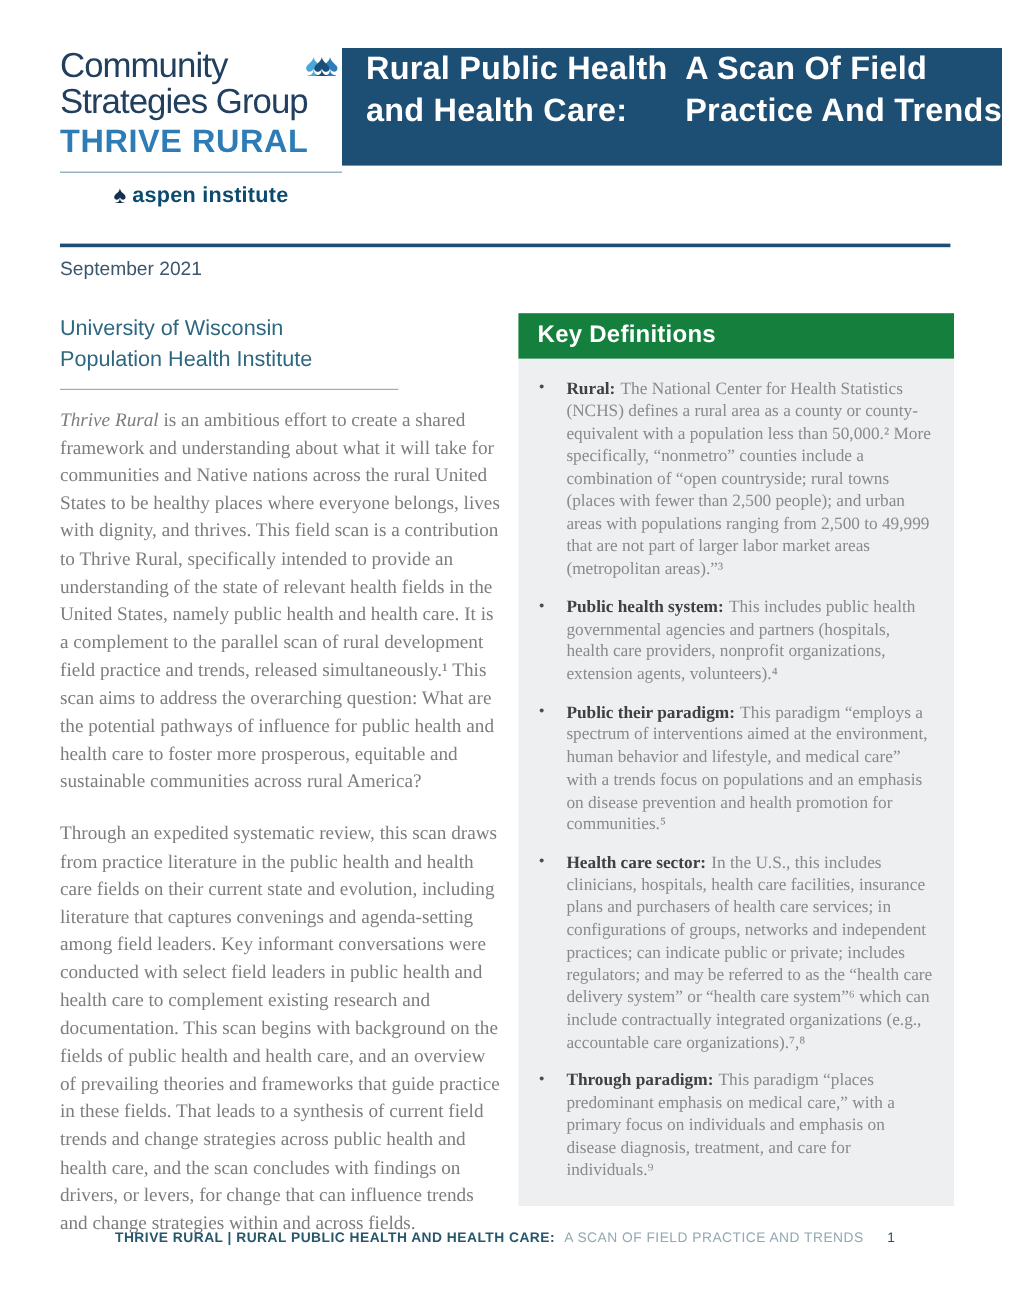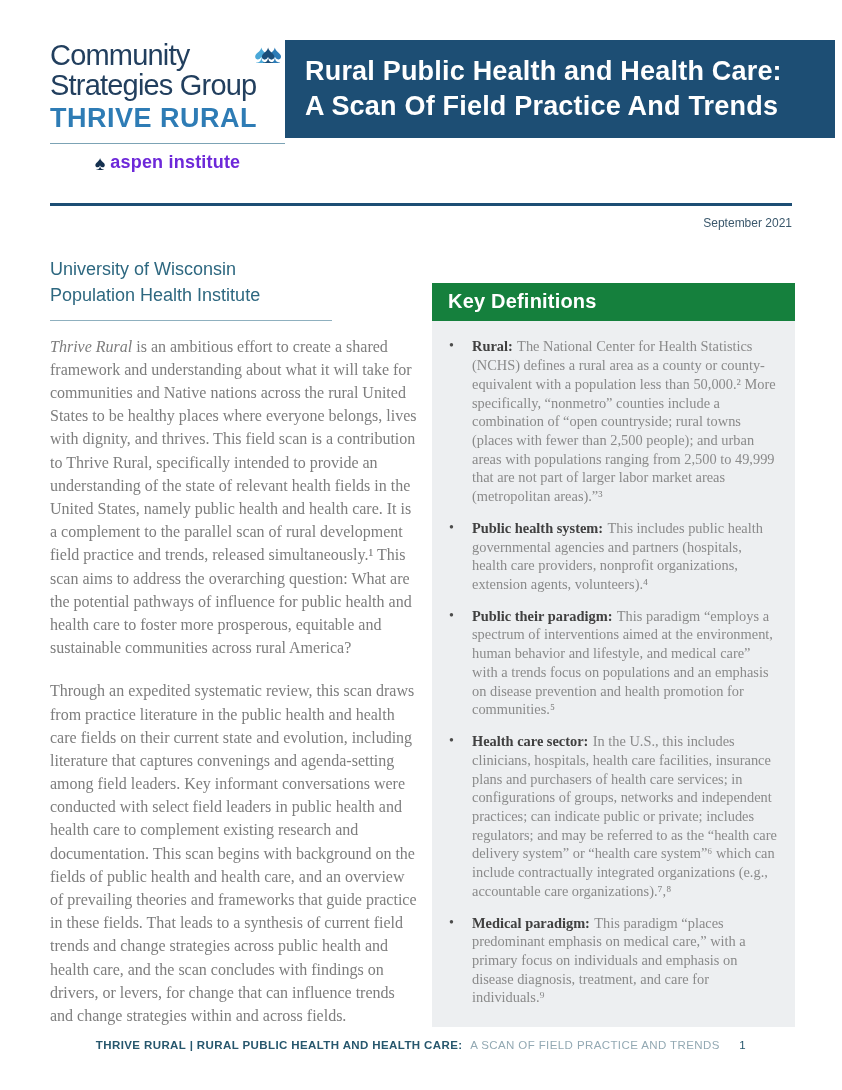--- a/index.html
+++ b/index.html
@@ -47,59 +47,57 @@
     display: flex;
     justify-content: center;
     align-items: center;
     gap: 5px;
   }
   .aspen-leaf { font-size: 20px; line-height: 1; color: #14304f; }
   .aspen-text {
     font-size: 18px;
     font-weight: bold;
     letter-spacing: 0.2px;
-    color: #6d28d9;
+    color: #0c4a6e;
   }
 
   .title-box {
     flex: 1;
     height: 98px;
     margin-left: 0;
     background: #1d4e74;
     color: #ffffff;
     display: flex;
-    flex-direction: column;
+    flex-direction: row;
     justify-content: center;
     padding-left: 20px;
   }
   .title-line {
     display: block;
     font-size: 27px;
     font-weight: bold;
     line-height: 1.3;
     letter-spacing: 0.2px;
   }
 
   .header-rule {
     margin: 30px 50px 0 50px;
     border-top: 3px solid #1d4e74;
   }
   .date-row {
     margin: 10px 50px 0 50px;
-    text-align: right;
-    font-size: 12px;
+    font-size: 16px;
     color: #3a576b;
   }
 
   
   .columns {
     display: flex;
     margin: 27px 47px 12px 50px;
     gap: 12px;
-    align-items: flex-end;
   }
   .left-col { width: 370px; flex-shrink: 0; }
   .right-col { width: 363px; flex-shrink: 0; }
 
   .author {
     font-size: 18px;
     font-weight: normal;
     line-height: 1.4;
     color: #2e6880;
     width: 282px;
@@ -159,21 +157,21 @@
     font-weight: bold;
     color: #404040;
     margin-right: 0.3em;
   }
 
   
   .footer {
     position: absolute;
     left: 0;
     right: 0;
-    bottom: 39px;
+    bottom: 52px;
     text-align: center;
     font-size: 11.5px;
     letter-spacing: 0.4px;
     white-space: nowrap;
   }
   .footer-bold { font-weight: bold; color: #27576d; }
   .footer-light { color: #93a9b3; margin-left: 4px; }
   .footer-page { color: #27576d; margin-left: 16px; }
 </style>
 </head>
@@ -241,21 +239,21 @@
           <span class="bullet-content"><span class="term">Public their paradigm:</span><span>This paradigm “employs a spectrum of interventions aimed at the environment, human behavior and lifestyle, and medical care” with a trends focus on populations and an emphasis on disease prevention and health promotion for communities.⁵</span></span>
         </div>
 
         <div class="bullet">
           <span class="bullet-marker">•</span>
           <span class="bullet-content"><span class="term">Health care sector:</span><span>In the U.S., this includes clinicians, hospitals, health care facilities, insurance plans and purchasers of health care services; in configurations of groups, networks and independent practices; can indicate public or private; includes regulators; and may be referred to as the “health care delivery system” or “health care system”⁶  which can include contractually integrated organizations (e.g., accountable care organizations).⁷,⁸</span></span>
         </div>
 
         <div class="bullet">
           <span class="bullet-marker">•</span>
-          <span class="bullet-content"><span class="term">Medical paradigm:</span><span>This paradigm “places predominant emphasis on medical care,” with a primary focus on individuals and emphasis on disease diagnosis, treatment, and care for individuals.⁹</span></span>
+          <span class="bullet-content"><span class="term">Through paradigm:</span><span>This paradigm “places predominant emphasis on medical care,” with a primary focus on individuals and emphasis on disease diagnosis, treatment, and care for individuals.⁹</span></span>
         </div>
 
       </div>
     </aside>
   </main>
 
   <footer class="footer">
     <span class="footer-bold">THRIVE RURAL  |  RURAL PUBLIC HEALTH AND HEALTH CARE:</span>
     <span class="footer-light">A SCAN OF FIELD PRACTICE AND TRENDS</span>
     <span class="footer-page">1</span>

